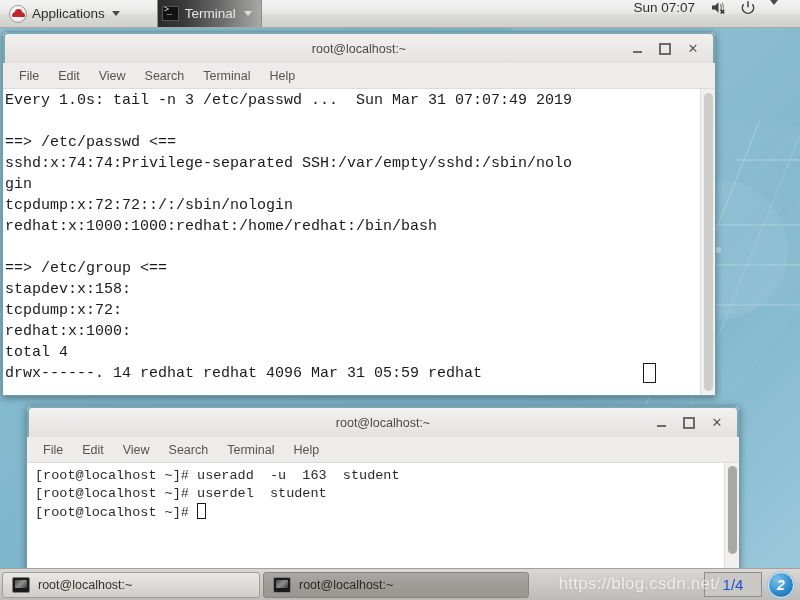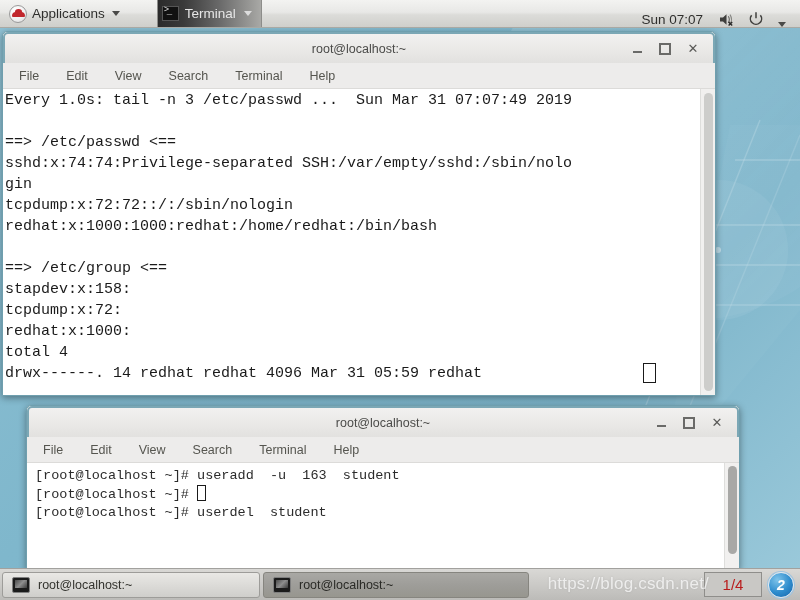--- a/index.html
+++ b/index.html
@@ -34,21 +34,21 @@
     height: 28px;
     background: linear-gradient(to bottom, #f3f3f1 0%, #e8e8e6 45%, #dcdcd9 55%, #cfcfcb 100%);
     border-bottom: 1px solid #a9a9a4;
     display: flex;
     align-items: center;
     font-size: 13px;
     color: #3a3a38;
     z-index: 50;
   }
   .panel-left { display: flex; align-items: center; height: 100%; gap: 28px; }
-  .panel-right { margin-left: auto; display: flex; align-items: flex-end; height: 100%; padding-right: 8px; }
+  .panel-right { margin-left: auto; display: flex; align-items: flex-start; height: 100%; padding-right: 16px; }
 
   .menu-btn {
     display: flex;
     align-items: center;
     gap: 5px;
     height: 100%;
     padding: 0 9px;
     cursor: default;
     font-size: 13.5px;
     color: #2f2f2d;
@@ -194,21 +194,21 @@
     width: 8px; height: 8px;
     border: 2px solid #6a6a68;
   }
 
   .menubar {
     height: 26px;
     display: flex;
     align-items: center;
     background: #edeceb;
     padding-left: 9px;
-    gap: 13px;
+    gap: 5px;
     flex: 0 0 auto;
     border-bottom: 1px solid #dcdbd9;
   }
   .menubar span {
     font-size: 12.5px;
     color: #55554f;
     padding: 2px 7px;
     cursor: default;
   }
 
@@ -328,42 +328,42 @@
     padding-right: 4px;
   }
   #ws-indicator {
     width: 58px; height: 25px;
     border: 1px solid #8f8e8b;
     background: #c9c8c5;
     display: flex;
     align-items: center;
     justify-content: center;
     font-size: 15px;
-    color: #b91c1c;
+    color: #1d4ed8;
     cursor: default;
   }
   #ws-logo {
     width: 26px; height: 26px;
     border-radius: 50%;
     background: radial-gradient(circle at 35% 28%, #7fc4ea 0%, #2e8ccd 55%, #1763a8 100%);
     border: 1px solid #dfe9f2;
     box-shadow: 0 0 0 1px #9fc3de;
     display: flex;
     align-items: center;
     justify-content: center;
     color: #ffffff;
     font-size: 14px;
     font-style: italic;
     font-weight: bold;
     cursor: default;
   }
 
   #watermark {
     position: absolute;
-    right: 91px;
+    right: 80px;
     bottom: 6px;
     font-size: 17px;
     color: rgba(255,255,255,0.72);
     letter-spacing: 0.2px;
     white-space: nowrap;
     pointer-events: none;
     z-index: 60;
     text-shadow: 0 0 2px rgba(120,120,120,0.25);
   }
 </style>
@@ -479,21 +479,21 @@
     <div class="menubar">
       <span>File</span>
       <span>Edit</span>
       <span>View</span>
       <span>Search</span>
       <span>Terminal</span>
       <span>Help</span>
     </div>
 
     <div class="term-body">
-      <div class="term-text small" id="term2-text"><div>[root@localhost ~]# useradd  -u  163  student</div><div><span>[root@localhost ~]# </span><span class="cursor-block"></span></div><div>[root@localhost ~]# userdel  student</div></div>
+      <div class="term-text small" id="term2-text"><div>[root@localhost ~]# useradd  -u  163  student</div><div>[root@localhost ~]# userdel  student</div><div><span>[root@localhost ~]# </span><span class="cursor-block"></span></div></div>
       <div class="scrollbar">
         <div class="scroll-thumb dark" style="top:3px; height:88px;"></div>
       </div>
     </div>
   </div>
 
   <div id="bottom-panel">
     <div class="task-btn" style="width:258px;">
       <span class="task-icon"></span>
       <span>root@localhost:~</span>

